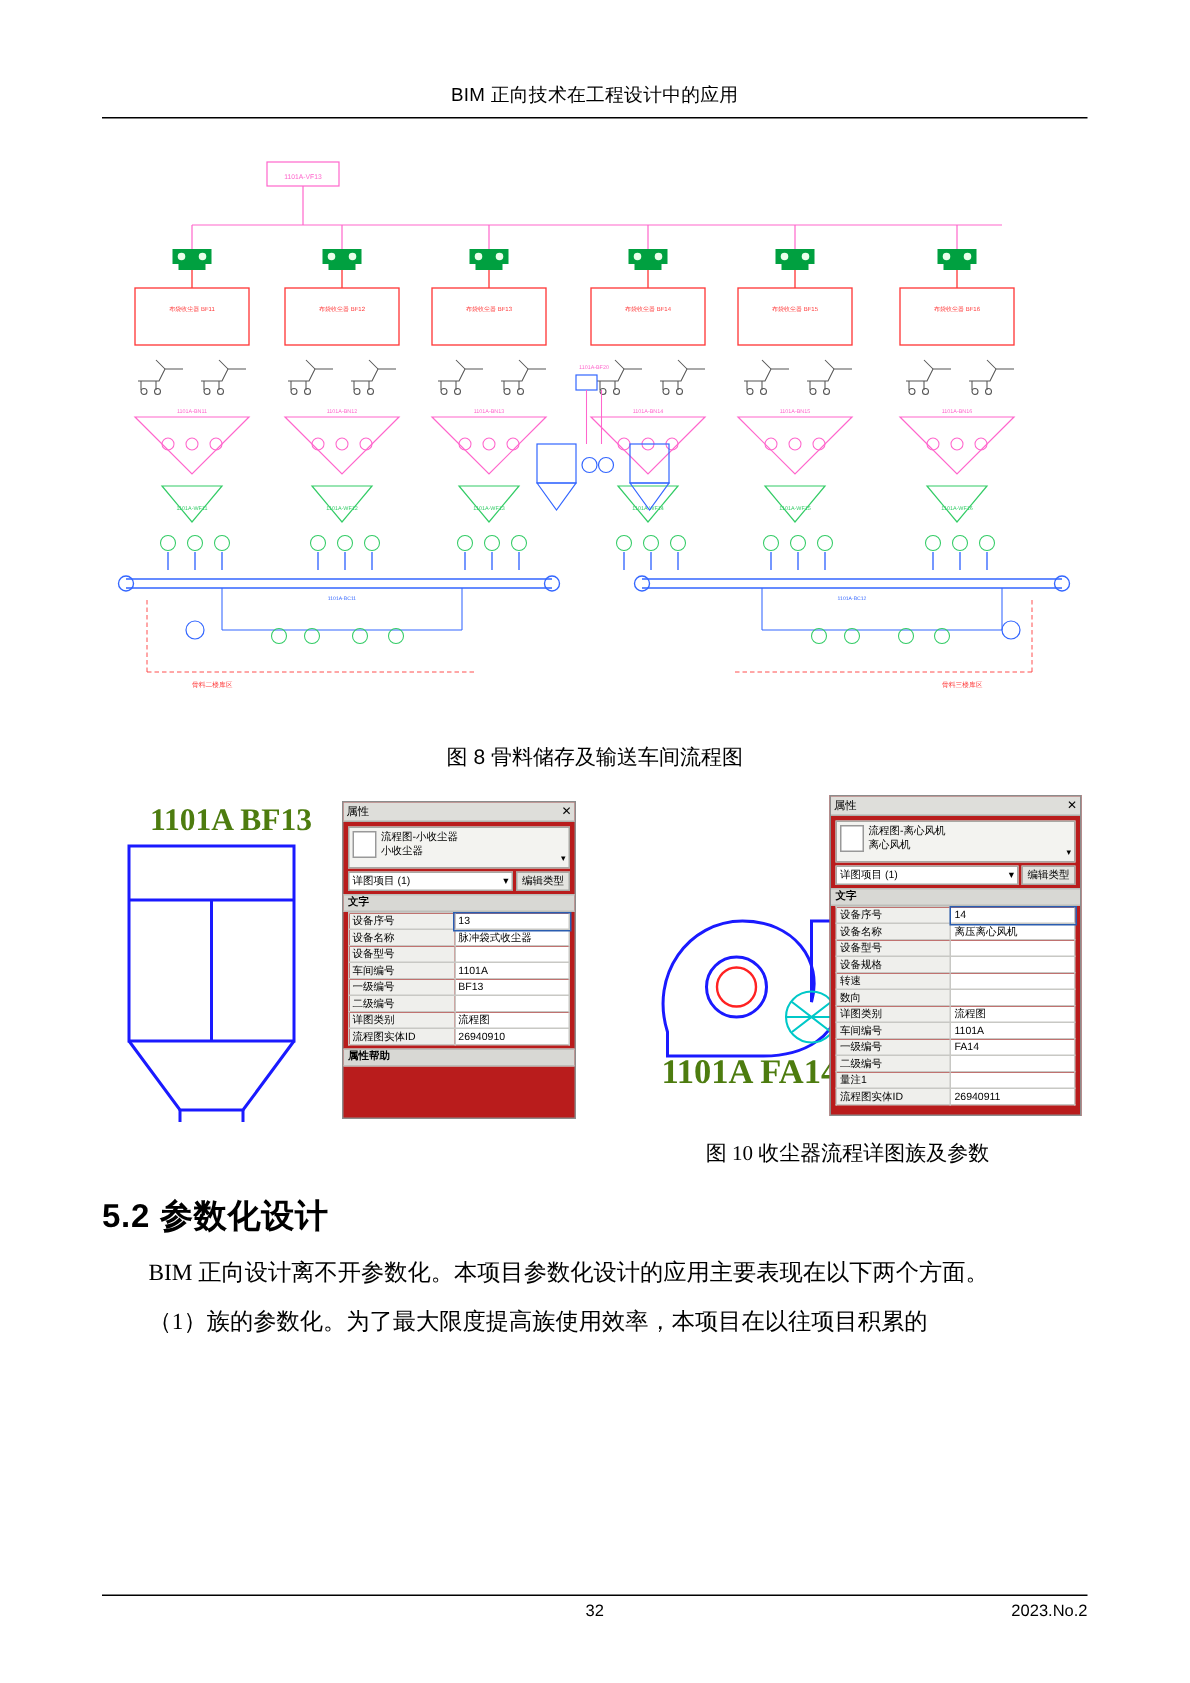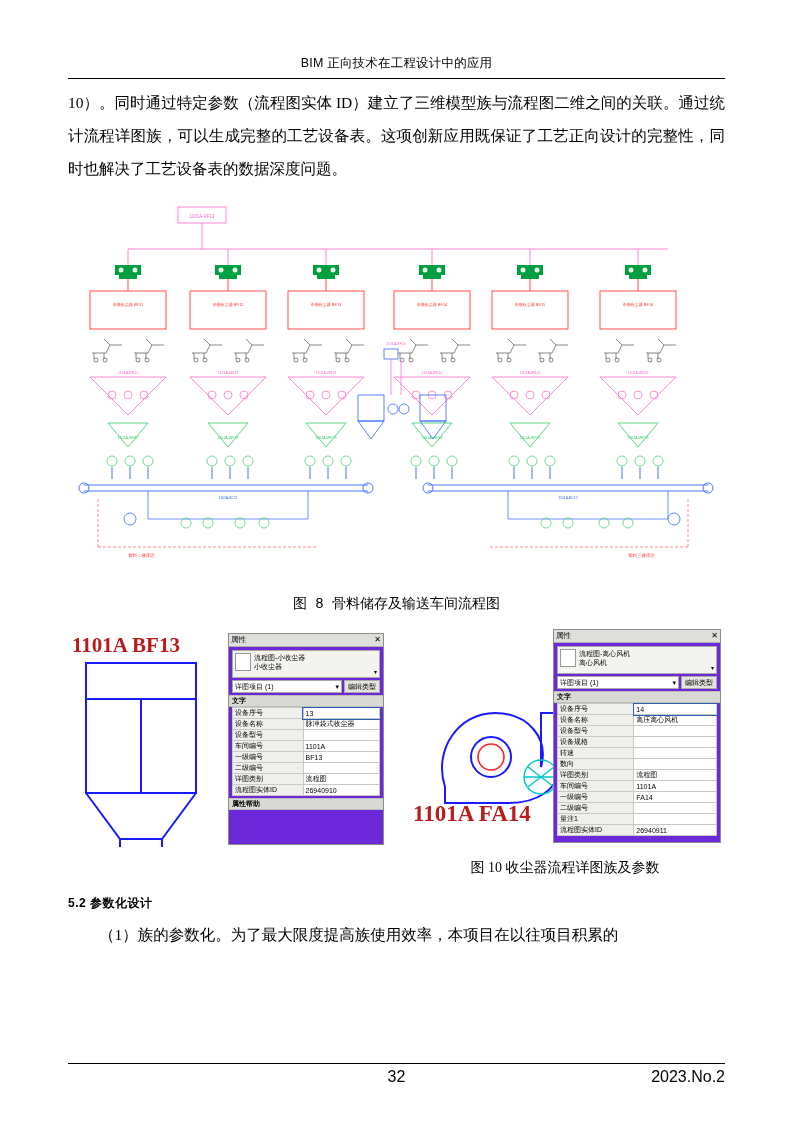--- a/index.html
+++ b/index.html
@@ -62,21 +62,21 @@
   .fig8-wrap {
     margin-top: 14px;
     width: 657px;
     height: 390px;
     position: relative;
   }
   .fig-caption {
     text-align: center;
     font-size: 14px;
     margin-top: 6px;
-    font-family: Liberation Mono, monospace;
+    font-family: Liberation Sans, sans-serif;
   }
   
   .figs-row {
     display: flex;
     justify-content: space-between;
     margin-top: 16px;
   }
   .fig-col { width: 320px; }
   .fig-img {
     width: 320px;
@@ -85,55 +85,55 @@
     background: #fff;
   }
   .fig-cap2 {
     text-align: center;
     font-size: 14px;
     margin-top: 5px;
   }
   
   h2.section {
     font-family: "Liberation Sans", sans-serif;
-    font-size: 12px;
+    font-size: 22px;
     font-weight: bold;
     margin: 18px 0 6px 0;
     letter-spacing: 0.5px;
   }
   
   .footer {
     position: absolute;
     left: 68px;
     right: 68px;
     bottom: 36px;
   }
   .footer-rule {
     border-top: 1.6px solid #000;
     margin-bottom: 4px;
   }
   .footer-row {
     position: relative;
     height: 18px;
     font-family: "Liberation Sans", sans-serif;
-    font-size: 16px;
+    font-size: 11px;
   }
   .footer-page {
     position: absolute;
     left: 50%;
     transform: translateX(-50%);
   }
   .footer-issue {
     position: absolute;
     right: 0;
   }
   
   .palette {
     position: absolute;
-    background: #6d28d9;
+    background: #b91c1c;
     border: 1px solid #8c8c8c;
     font-family: "Liberation Sans", sans-serif;
     font-size: 7px;
     color: #000;
     box-sizing: border-box;
   }
   .pal-title {
     display: flex;
     align-items: center;
     justify-content: space-between;
@@ -213,39 +213,39 @@
   table.pal-table td.val {
     background: #ffffff;
     width: 52%;
   }
   table.pal-table tr.hl td.val {
     background: #ffffff;
     outline: 1px solid #2a5db0;
   }
   .green-label {
     position: absolute;
-    color: #b91c1c;
+    color: #4d7c0f;
     font-family: "Liberation Serif", serif;
     font-weight: bold;
+    margin-left: 28px;
   }
   svg { display: block; }
 </style>
 </head>
 <body>
 
 <div class="page">
 
   <div class="header">
     <div class="header-title">BIM 正向技术在工程设计中的应用</div>
     <div class="header-rule"></div>
   </div>
 
   <div class="content">
 
-    <p class="para">10）。同时通过特定参数（流程图实体 ID）建立了三维模型族与流程图二维之间的关联。通过统计流程详图族，可以生成完整的工艺设备表。这项创新应用既保证了工艺正向设计的完整性，同时也解决了工艺设备表的数据深度问题。</p>
 
     <div class="fig8-wrap">
       <svg width="657" height="390" viewBox="0 0 657 390">
         <g stroke="#ff66cc" fill="none" stroke-width="0.8">
 
           <rect x="110" y="8" width="48" height="16" stroke="#ff66cc"></rect>
 
           <path d="M134 24 L134 50 M60 50 L600 50"></path>
 
           <path d="M60 50 L60 66 M160 50 L160 66 M258 50 L258 66 M364 50 L364 66 M462 50 L462 66 M570 50 L570 66"></path>
@@ -700,20 +700,21 @@
               </tbody>
             </table>
           </div>
         </div>
         <div class="fig-cap2">图 10  收尘器流程详图族及参数</div>
       </div>
     </div>
 
     <h2 class="section">5.2  参数化设计</h2>
 
+    <p class="para indent">BIM  正向设计离不开参数化。本项目参数化设计的应用主要表现在以下两个方面。</p>
     <p class="para indent">（1）族的参数化。为了最大限度提高族使用效率，本项目在以往项目积累的</p>
   </div>
 
   <div class="footer">
     <div class="footer-rule"></div>
     <div class="footer-row">
       <span class="footer-page">32</span>
       <span class="footer-issue">2023.No.2</span>
     </div>
   </div>

